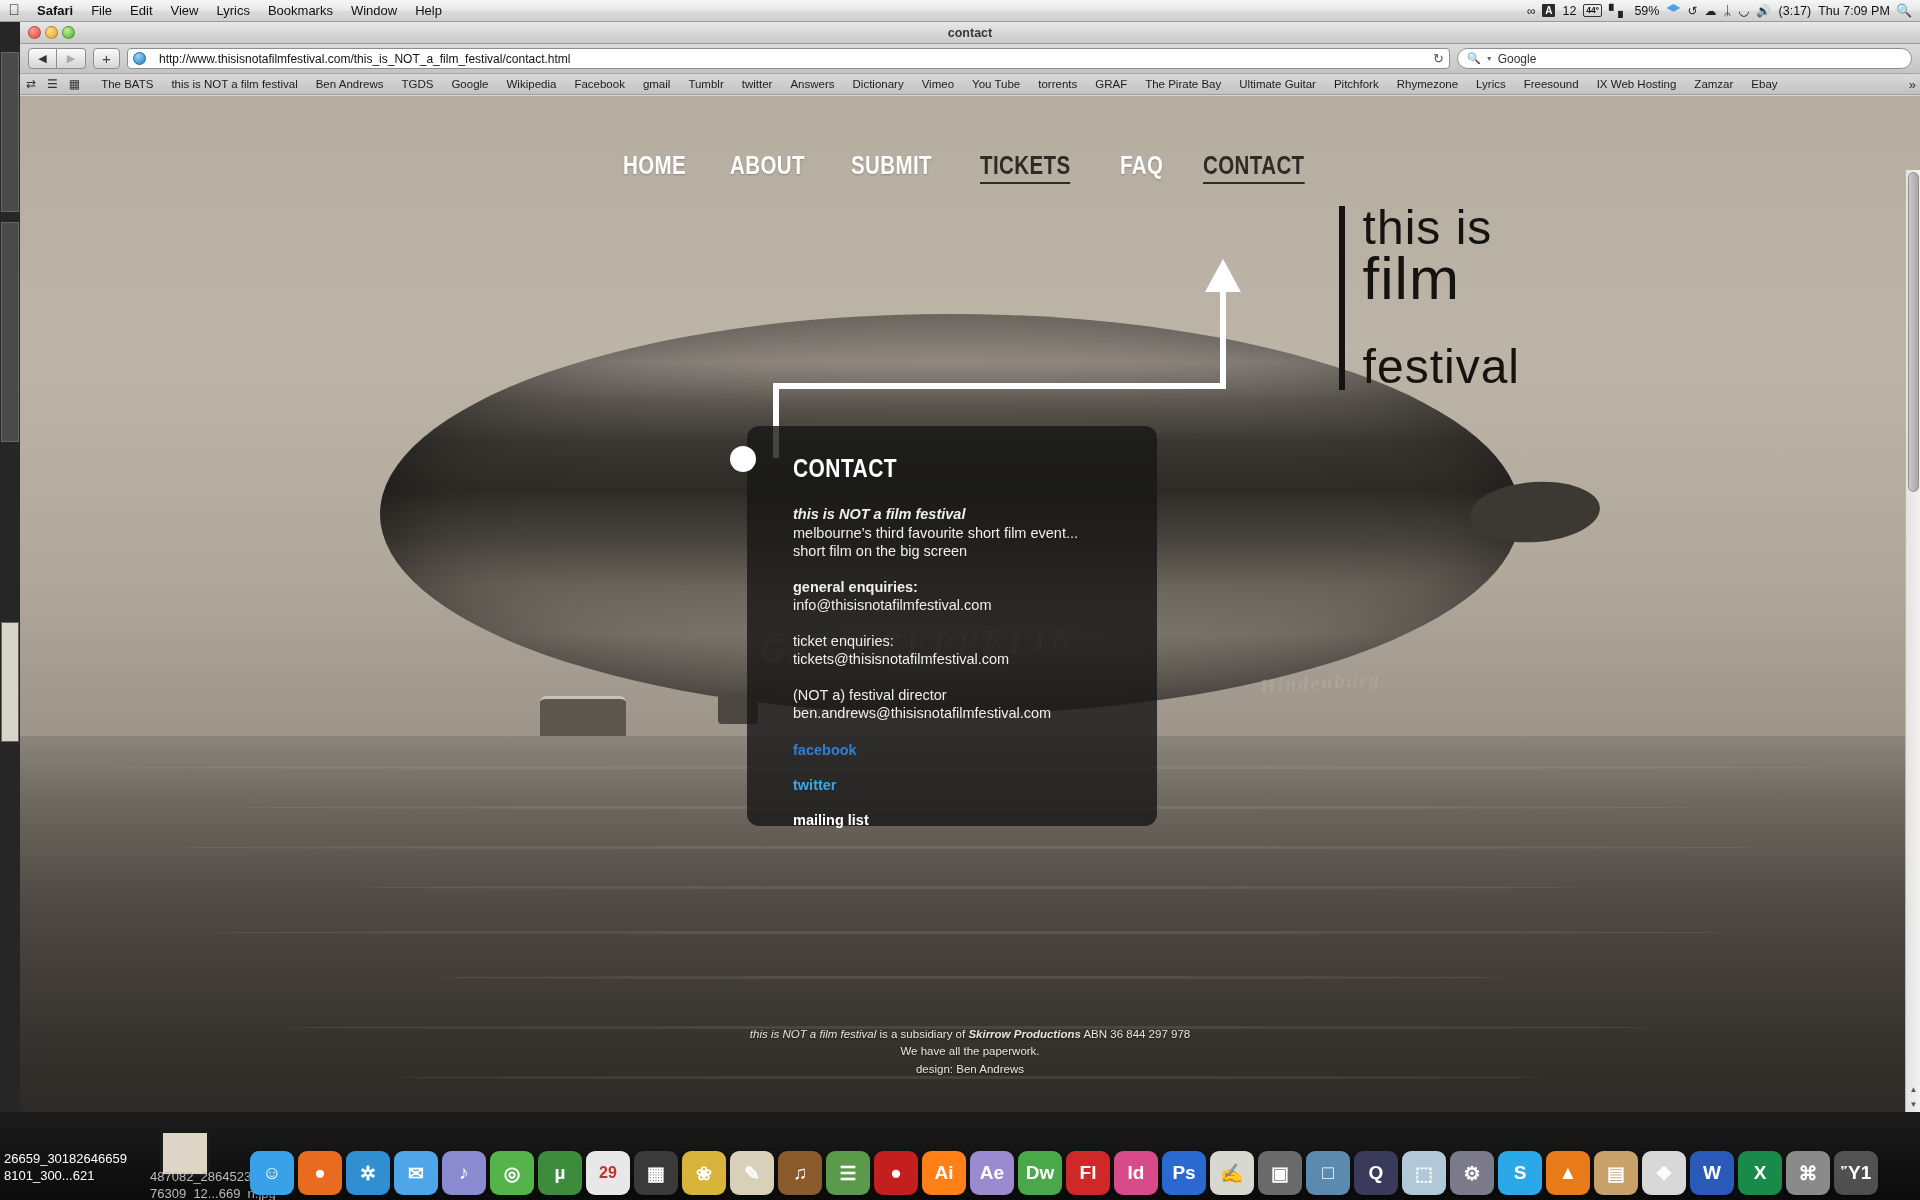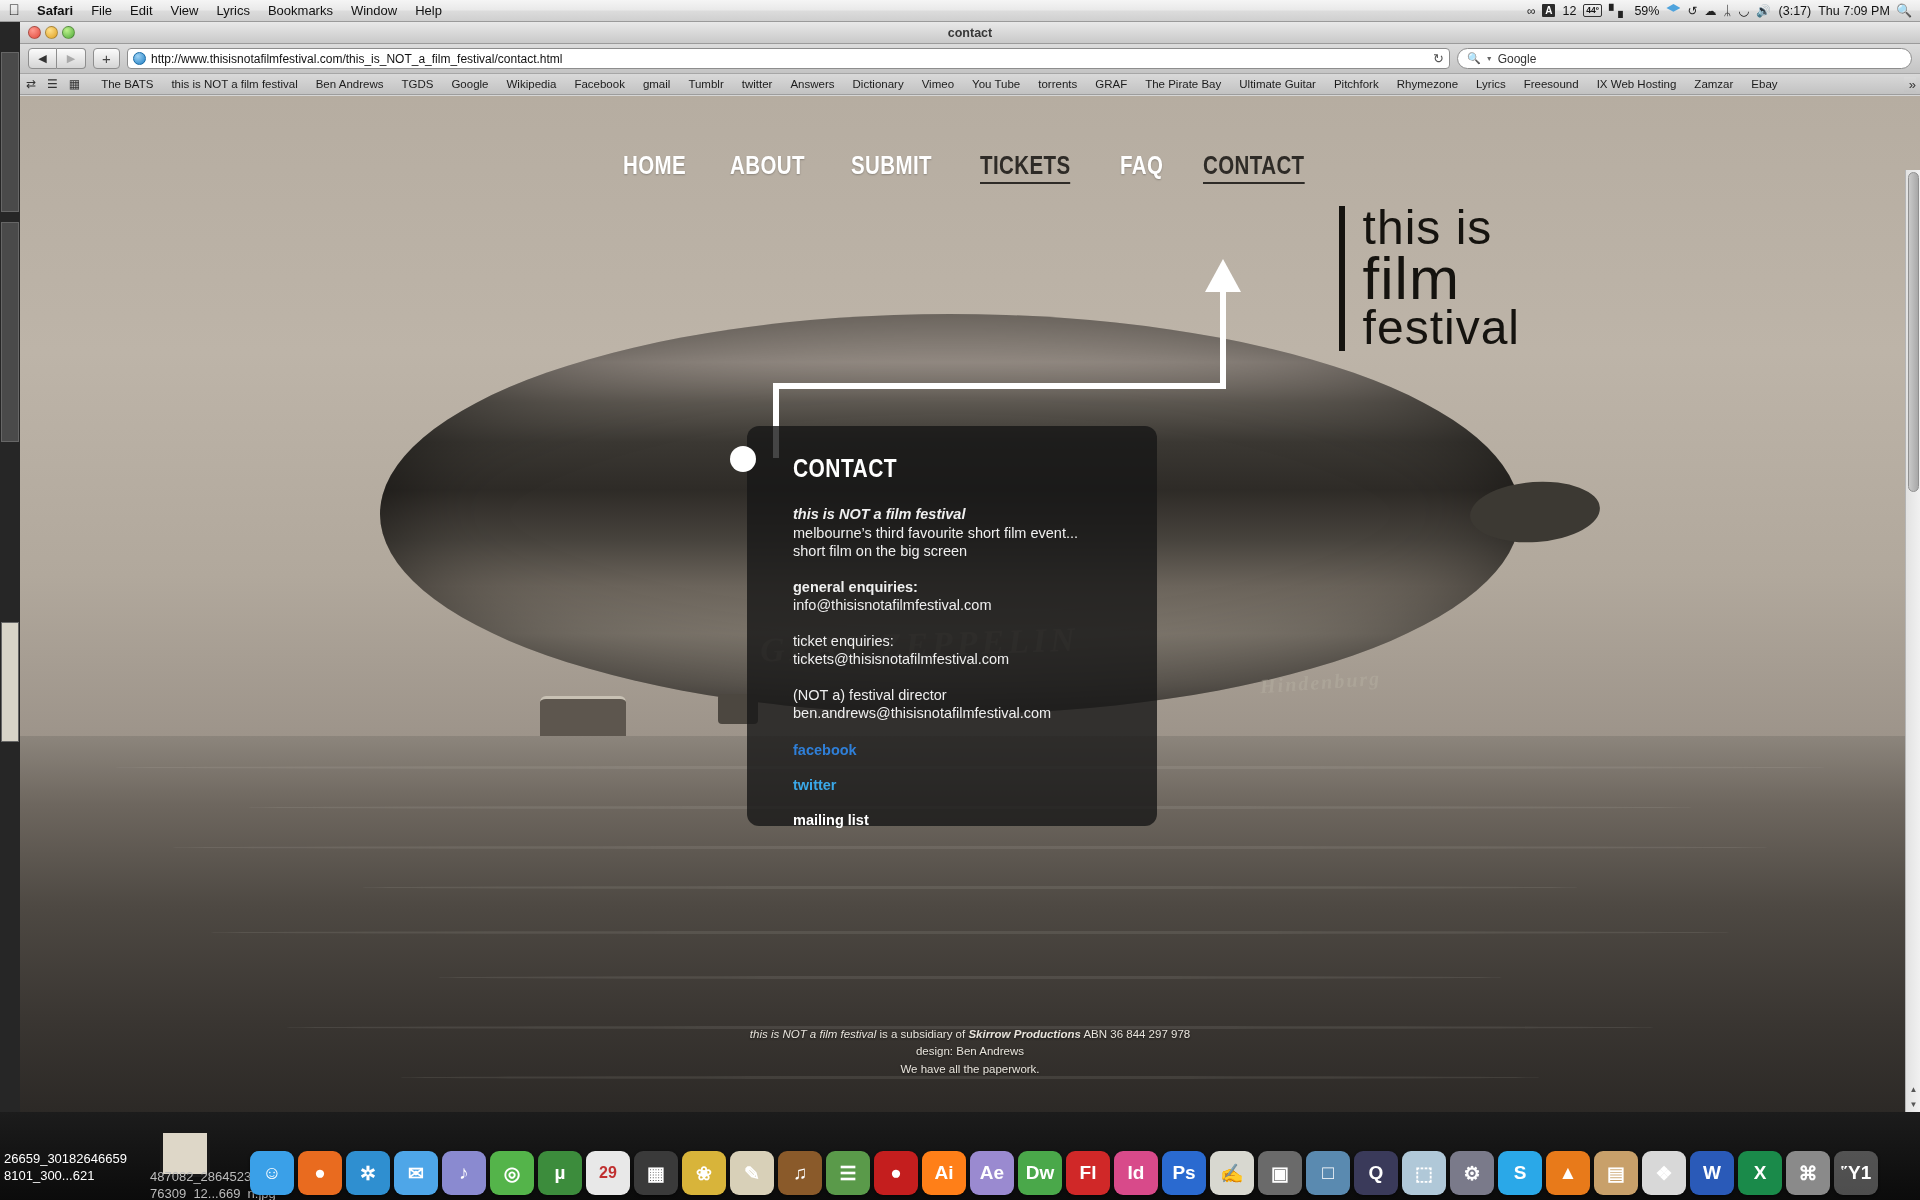--- a/index.html
+++ b/index.html
@@ -76,21 +76,21 @@
   .navbtn:first-child { border-radius: 4px 0 0 4px; }
   .navbtn:last-child { border-radius: 0 4px 4px 0; border-left: none; color: #aaa; }
   .plusbtn {
     width: 27px; height: 21px; background: linear-gradient(to bottom,#fbfbfb,#d5d5d5);
     border: 1px solid #8e8e8e; border-radius: 4px;
     display: flex; align-items: center; justify-content: center; font-size: 15px; color: #444;
     line-height: 1;
   }
   .urlbar {
     flex: 1; height: 21px; background: #fff; border: 1px solid #8d8d8d; border-radius: 4px;
-    display: flex; align-items: center; padding: 0 5px; gap: 5px; position: relative;
+    display: flex; align-items: center; padding: 0 5px; gap: 13px; position: relative;
   }
   .fav {
     width: 13px; height: 13px; border-radius: 50%;
     background: radial-gradient(circle at 35% 30%, #9fd3f5, #1f7fc4);
     border: 1px solid #1a6ba5; flex: none;
   }
   .urltext { font-size: 12px; color: #111; white-space: nowrap; overflow: hidden; }
   .reload { position: absolute; right: 5px; font-size: 13px; color: #555; }
   .searchbar {
     width: 455px; height: 21px; background: #fff; border: 1px solid #8d8d8d;
@@ -205,21 +205,21 @@
   .logo-line {
     font-family: "Liberation Sans", sans-serif;
     color: #15130f;
     line-height: .93;
     font-weight: 300;
     letter-spacing: 1px;
   }
   .ll1 { font-size: 48px; }
   .ll2 { font-size: 58px; }
   .ll3 { font-size: 60px; }
-  .ll4 { font-size: 48px; }
+  .ll4 { font-size: 48px; margin-top: 39px; }
 
   
   .connector { position: absolute; left: 0; top: 0; width: 1920px; height: 1126px; z-index: 11; pointer-events: none; }
 
   
   .panel {
     position: absolute; left: 727px; top: 330px; width: 410px; height: 400px;
     background: rgba(22,22,22,.80);
     border-radius: 12px;
     z-index: 13;
@@ -478,22 +478,22 @@
         <div class="p-linkgap"></div>
         <div class="p-link tw">twitter</div>
         <div class="p-linkgap"></div>
         <div class="p-link ml">mailing list</div>
       </div>
 
       <div class="site-footer">
         <div>
           <i>this is NOT a film festival</i><span> is a subsidiary of </span><b>Skirrow Productions</b><span> ABN 36 844 297 978</span>
         </div>
+        <div>We have all the paperwork.</div>
         <div>design: Ben Andrews</div>
-        <div>We have all the paperwork.</div>
       </div>
 
       <div class="vscroll">
         <div class="vthumb"></div>
         <div class="vs-arrow" style="bottom:15px;">▲</div>
         <div class="vs-arrow" style="bottom:0;">▼</div>
       </div>
     </div>
   </div>
 

